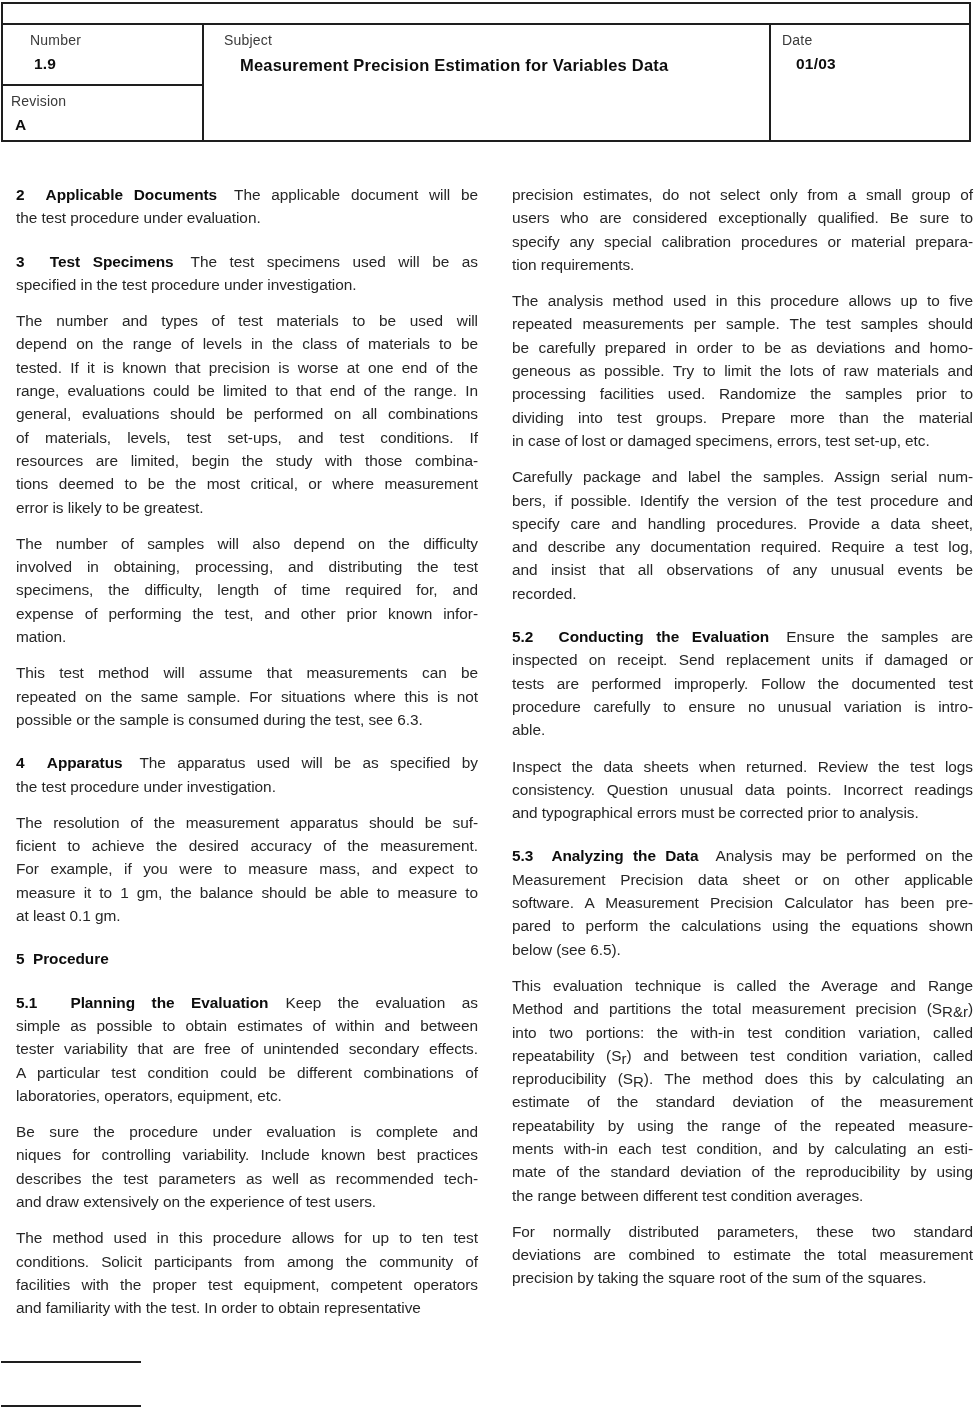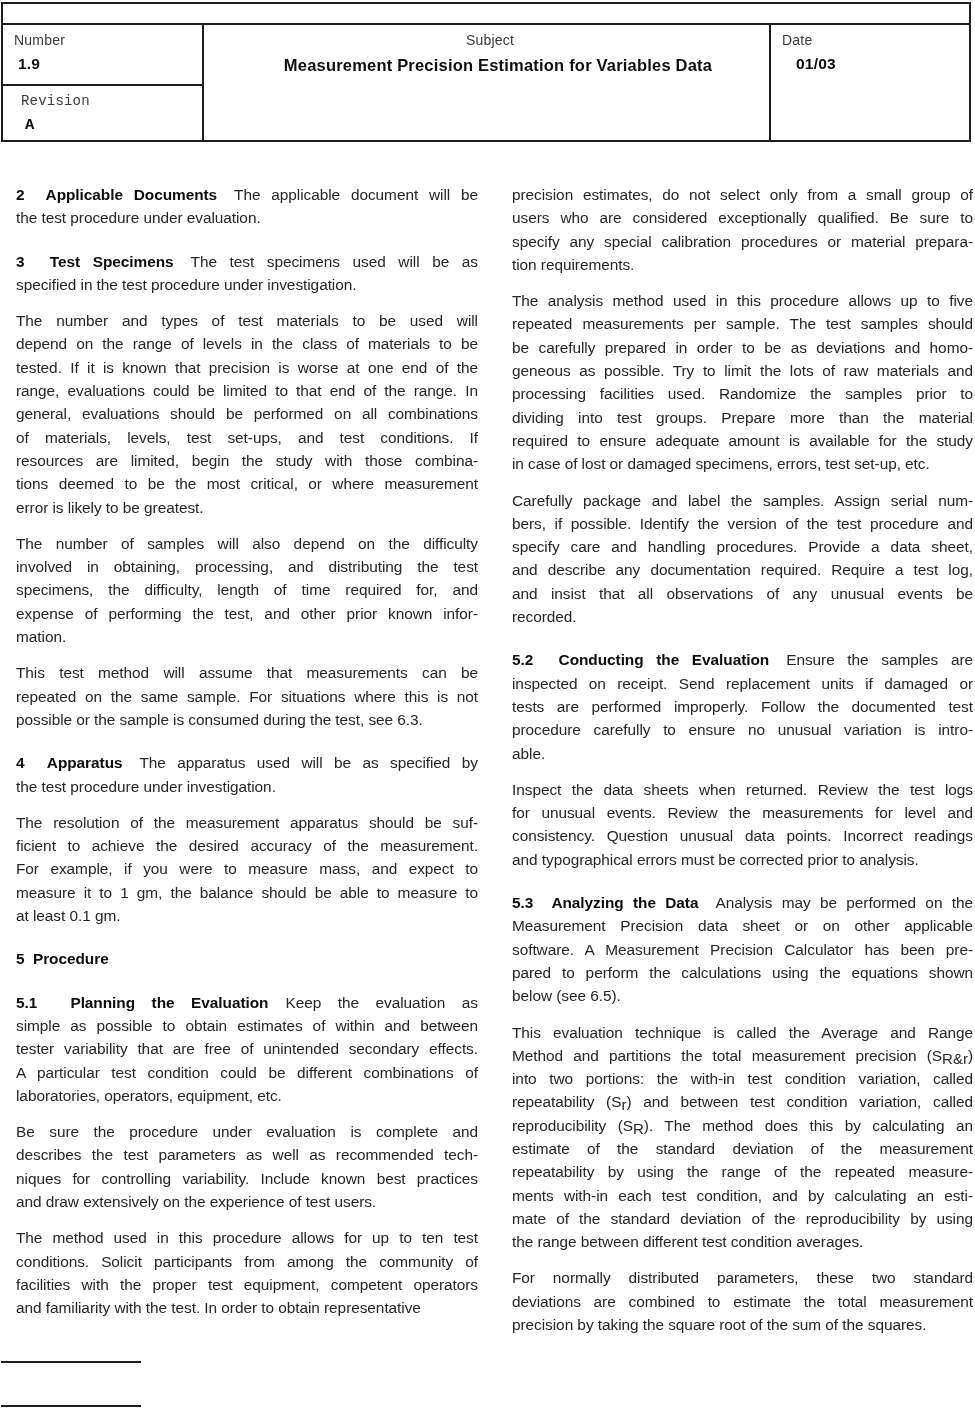--- a/index.html
+++ b/index.html
@@ -5,23 +5,23 @@
   html,body{margin:0;padding:0;background:#ffffff;}
   .page{position:relative;width:975px;height:1409px;background:#ffffff;overflow:visible;
         font-family:"Liberation Sans","DejaVu Sans",sans-serif;color:#262626;}
 
   
   .topbar{position:absolute;left:1px;top:2px;width:970px;height:21px;box-sizing:border-box;
           border:2px solid #1e1e1e;border-bottom:none;background:#fff;}
   .hdr{position:absolute;left:1px;top:23px;width:970px;height:119px;box-sizing:border-box;
        border:2px solid #1e1e1e;display:flex;background:#fff;}
   .hdr-left{width:201px;box-sizing:border-box;border-right:2px solid #1e1e1e;display:flex;flex-direction:column;}
-  .cell-number{height:61px;box-sizing:border-box;border-bottom:2px solid #1e1e1e;padding:7px 0 0 11px;}
-  .cell-revision{flex:1;padding:7px 0 0 18px;font-family:Liberation Mono, monospace;}
-  .hdr-mid{flex:1;padding:7px 0 0 7px;box-sizing:border-box;text-align:center;}
+  .cell-number{height:61px;box-sizing:border-box;border-bottom:2px solid #1e1e1e;padding:7px 0 0 27px;}
+  .cell-revision{flex:1;padding:7px 0 0 8px;}
+  .hdr-mid{flex:1;padding:7px 0 0 20px;box-sizing:border-box;}
   .hdr-right{width:200px;box-sizing:border-box;border-left:2px solid #1e1e1e;padding:7px 8px 0 11px;}
   .hdr-label{font-size:14px;color:#3a3a3a;letter-spacing:0.2px;}
   .hdr-value{font-size:15.5px;font-weight:bold;color:#0e0e0e;margin:7px 0 0 4px;letter-spacing:0.2px;}
   .subject-value{font-size:16.5px;margin:8px 0 0 16px;}
   .date-value{margin-left:14px;}
 
   
   .col{position:absolute;top:183px;font-size:15.4px;letter-spacing:-0.05px;color:#262626;}
   .col-left{left:16px;width:462px;}
   .col-right{left:512px;width:461px;}
@@ -115,22 +115,22 @@
       </div>
       <div class="para section">
         <div class="line"><span class="seg-b">5.1&nbsp; Planning the Evaluation</span>Keep the evaluation as</div>
         <div class="line">simple as possible to obtain estimates of within and between</div>
         <div class="line">tester variability that are free of unintended secondary effects.</div>
         <div class="line">A particular test condition could be different combinations of</div>
         <div class="line para-end">laboratories, operators, equipment, etc.</div>
       </div>
       <div class="para">
         <div class="line">Be sure the procedure under evaluation is complete and</div>
+        <div class="line">niques for controlling variability. Include known best practices</div>
         <div class="line">describes the test parameters as well as recommended tech-</div>
-        <div class="line">niques for controlling variability. Include known best practices</div>
         <div class="line para-end">and draw extensively on the experience of test users.</div>
       </div>
       <div class="para">
         <div class="line">The method used in this procedure allows for up to ten test</div>
         <div class="line">conditions. Solicit participants from among the community of</div>
         <div class="line">facilities with the proper test equipment, competent operators</div>
         <div class="line para-end">and familiarity with the test. In order to obtain representative</div>
       </div>
     </div>
   <div class="col col-right" id="col-right">
@@ -140,41 +140,39 @@
         <div class="line">specify any special calibration procedures or material prepara-</div>
         <div class="line para-end">tion requirements.</div>
       </div>
       <div class="para">
         <div class="line">The analysis method used in this procedure allows up to five</div>
         <div class="line">repeated measurements per sample. The test samples should</div>
         <div class="line">be carefully prepared in order to be as deviations and homo-</div>
         <div class="line">geneous as possible. Try to limit the lots of raw materials and</div>
         <div class="line">processing facilities used. Randomize the samples prior to</div>
         <div class="line">dividing into test groups. Prepare more than the material</div>
-        <div class="line">required to ensure adequate amount is available for the study</div>
         <div class="line para-end">in case of lost or damaged specimens, errors, test set-up, etc.</div>
       </div>
       <div class="para">
         <div class="line">Carefully package and label the samples. Assign serial num-</div>
         <div class="line">bers, if possible. Identify the version of the test procedure and</div>
         <div class="line">specify care and handling procedures. Provide a data sheet,</div>
         <div class="line">and describe any documentation required. Require a test log,</div>
         <div class="line">and insist that all observations of any unusual events be</div>
         <div class="line para-end">recorded.</div>
       </div>
       <div class="para section">
         <div class="line"><span class="seg-b">5.2&nbsp; Conducting the Evaluation</span>Ensure the samples are</div>
         <div class="line">inspected on receipt. Send replacement units if damaged or</div>
         <div class="line">tests are performed improperly. Follow the documented test</div>
         <div class="line">procedure carefully to ensure no unusual variation is intro-</div>
         <div class="line para-end">able.</div>
       </div>
       <div class="para">
         <div class="line">Inspect the data sheets when returned. Review the test logs</div>
-        <div class="line">for unusual events. Review the measurements for level and</div>
         <div class="line">consistency. Question unusual data points. Incorrect readings</div>
         <div class="line para-end">and typographical errors must be corrected prior to analysis.</div>
       </div>
       <div class="para section">
         <div class="line"><span class="seg-b">5.3&nbsp; Analyzing the Data</span>Analysis may be performed on the</div>
         <div class="line">Measurement Precision data sheet or on other applicable</div>
         <div class="line">software. A Measurement Precision Calculator has been pre-</div>
         <div class="line">pared to perform the calculations using the equations shown</div>
         <div class="line para-end">below (see 6.5).</div>
       </div>

